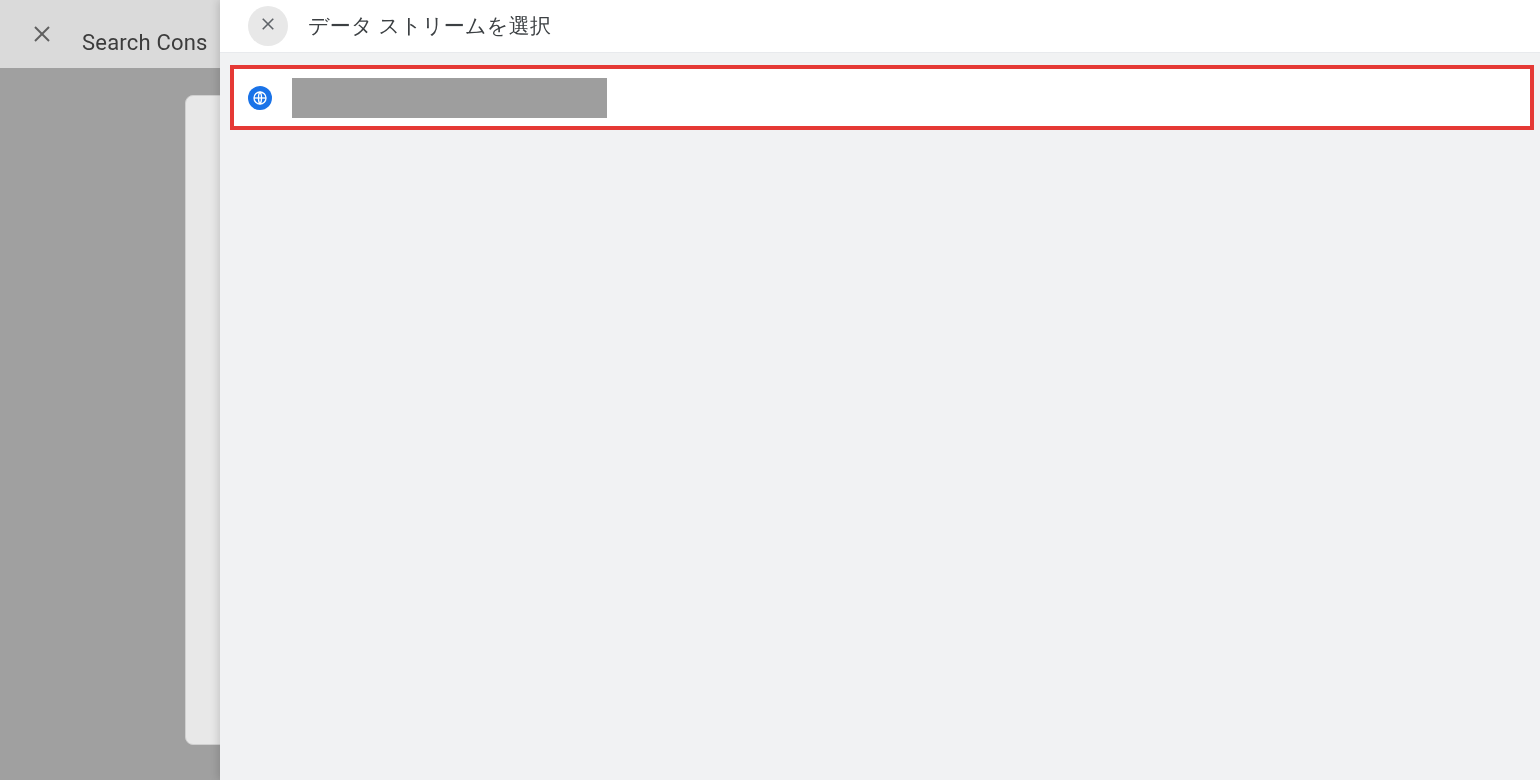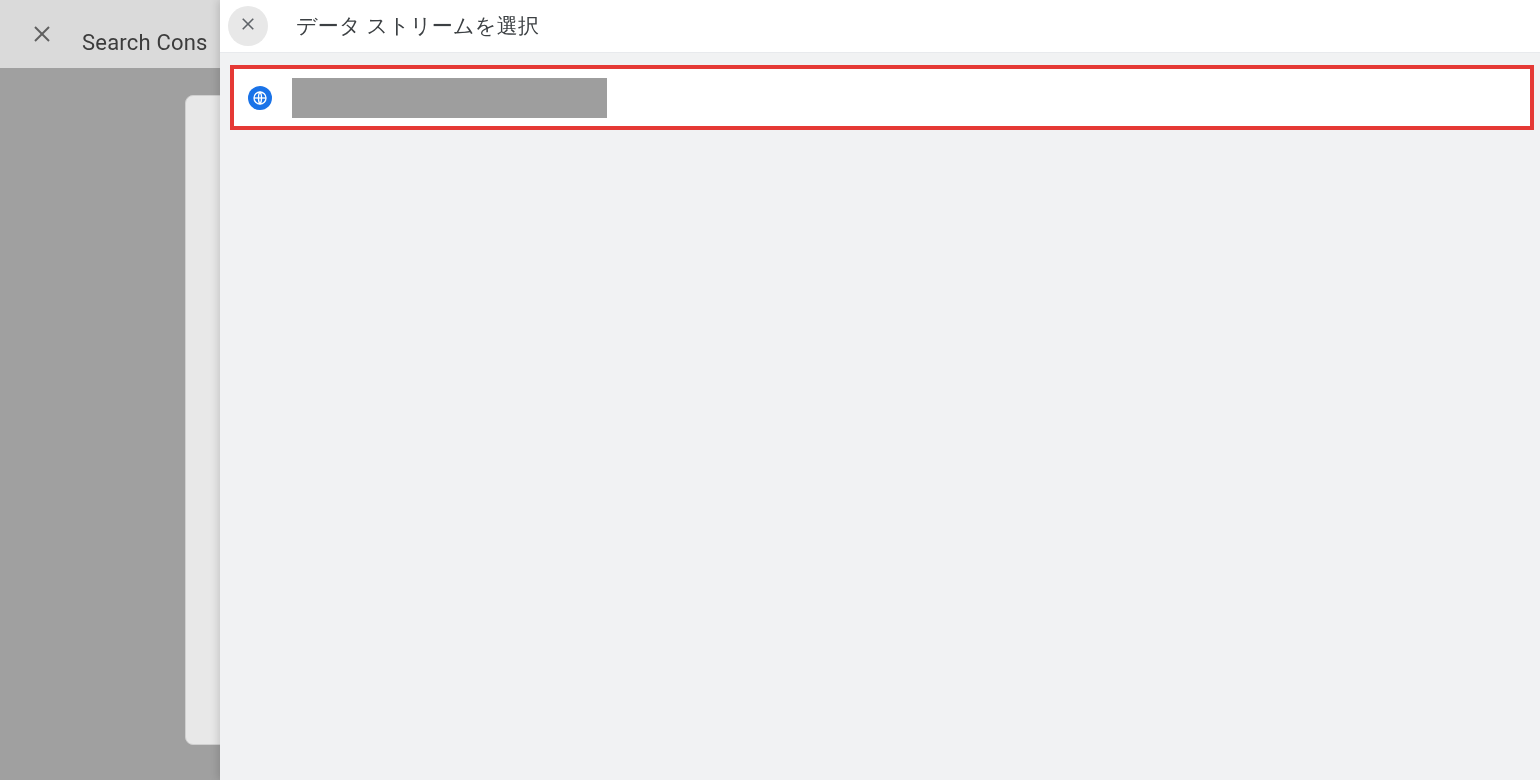--- a/index.html
+++ b/index.html
@@ -75,23 +75,22 @@
       height: 780px;
       background: #f1f2f3;
       box-shadow: -2px 0 8px rgba(0,0,0,0.15);
     }
     
     .panel-header {
       height: 53px;
       background: #ffffff;
       display: flex;
       align-items: center;
-      padding-left: 8px;
+      padding-left: 28px;
       border-bottom: 1px solid #e8eaed;
-      gap: 8px;
     }
     
     .close-button {
       width: 40px;
       height: 40px;
       border-radius: 50%;
       background: #e8e8e8;
       display: flex;
       align-items: center;
       justify-content: center;

